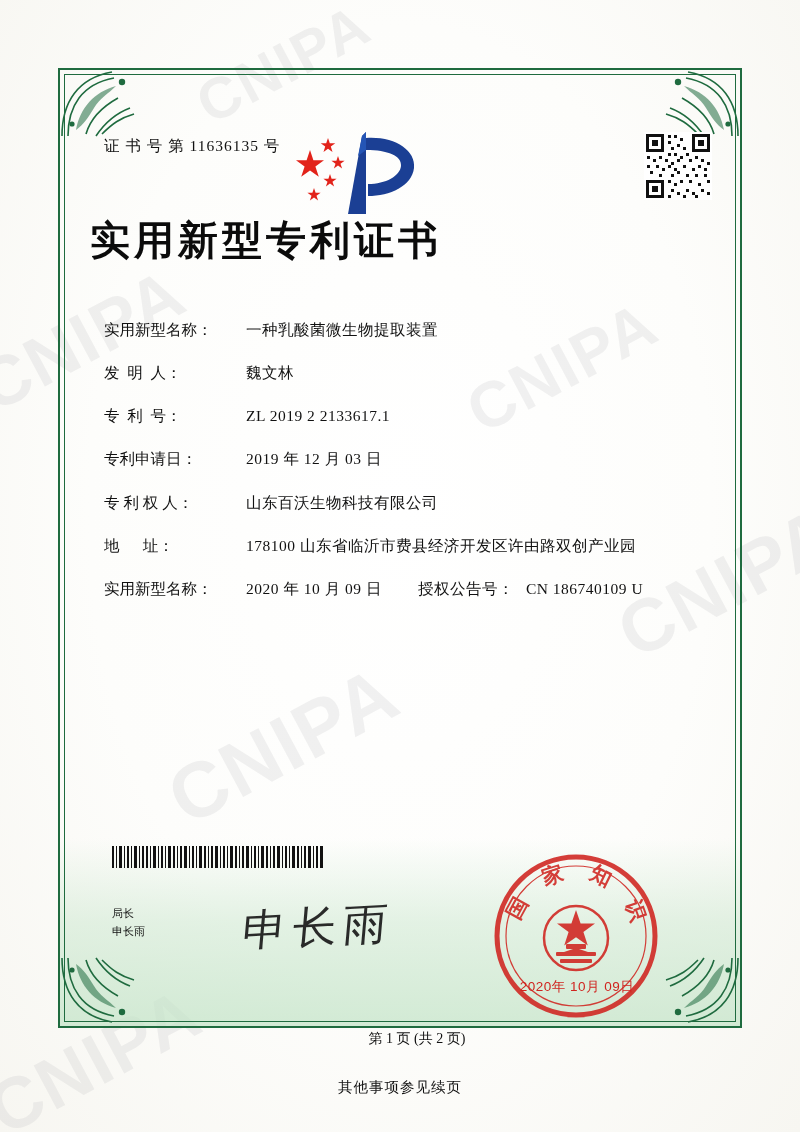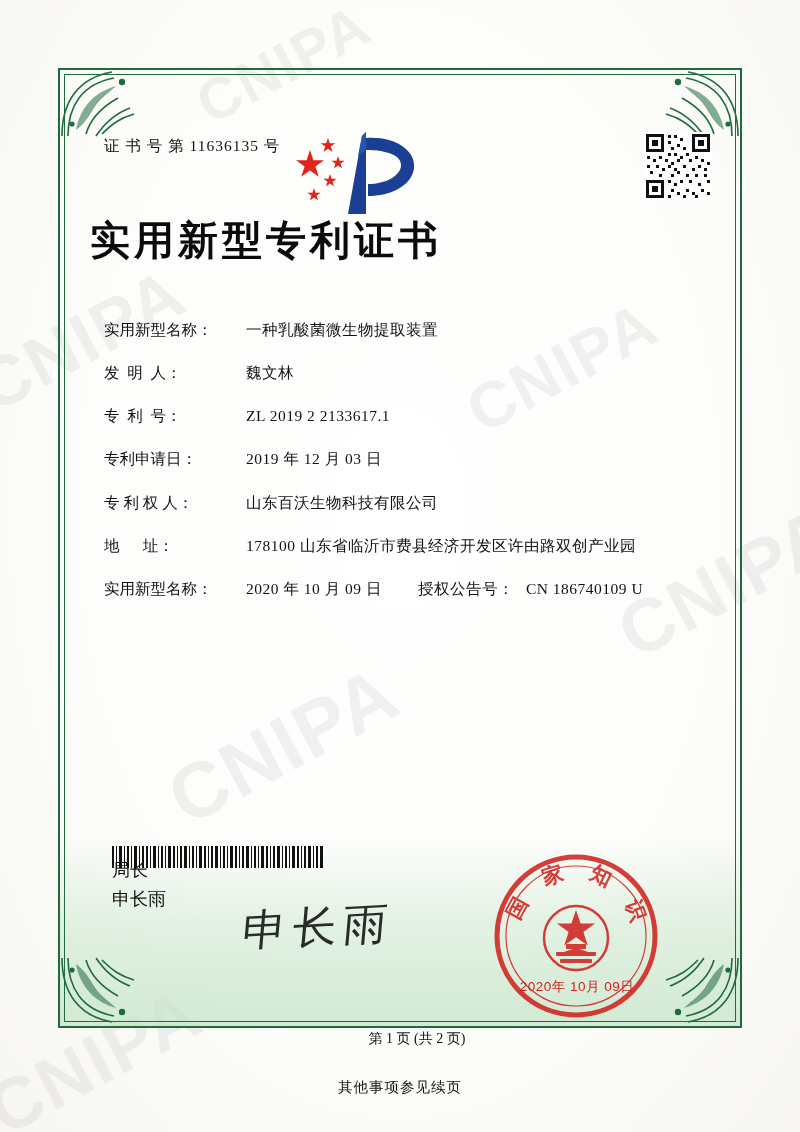--- a/index.html
+++ b/index.html
@@ -164,22 +164,22 @@
     left: 112px;
     top: 846px;
     width: 212px;
     height: 22px;
   }
 
   
   .sig-block {
     position: absolute;
     left: 112px;
-    top: 856px;
-    font-size: 18px;
+    top: 905px;
+    font-size: 11px;
     line-height: 1.6;
     color: #111;
   }
   .hand {
     position: absolute;
     left: 243px;
     top: 898px;
     font-size: 44px;
     color: #1a1a1a;
     font-family: "DejaVu Serif", serif;

